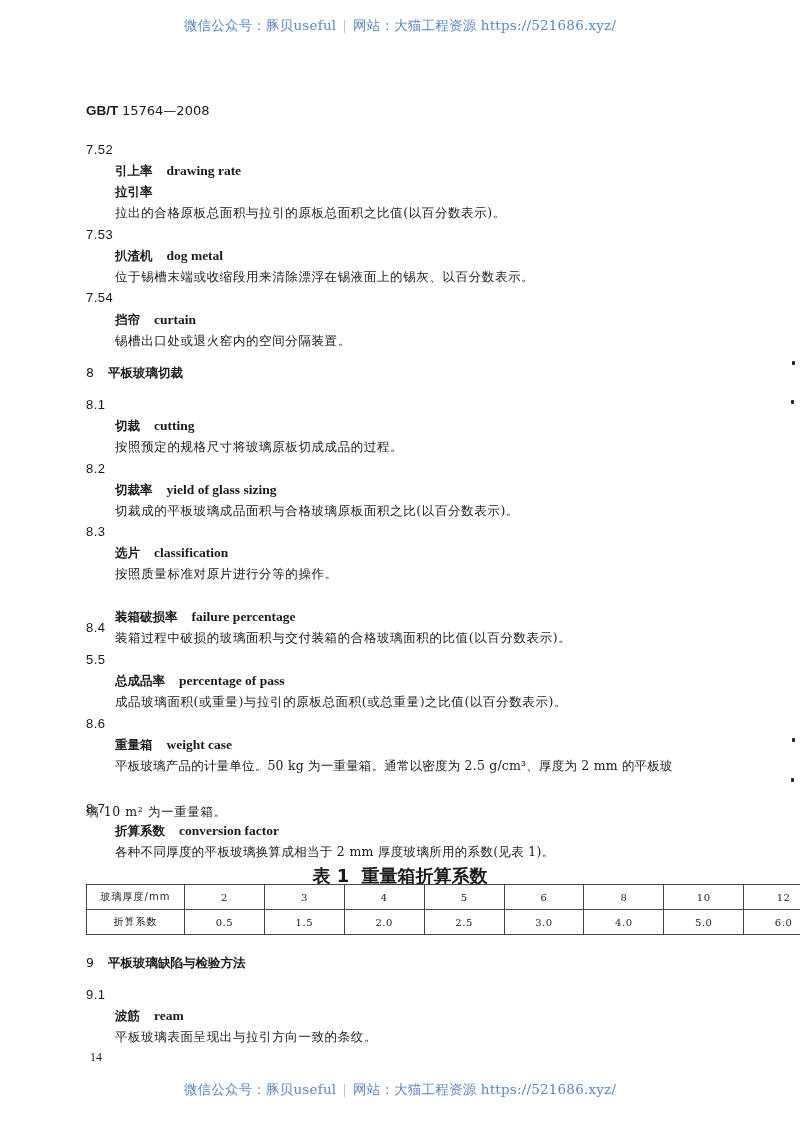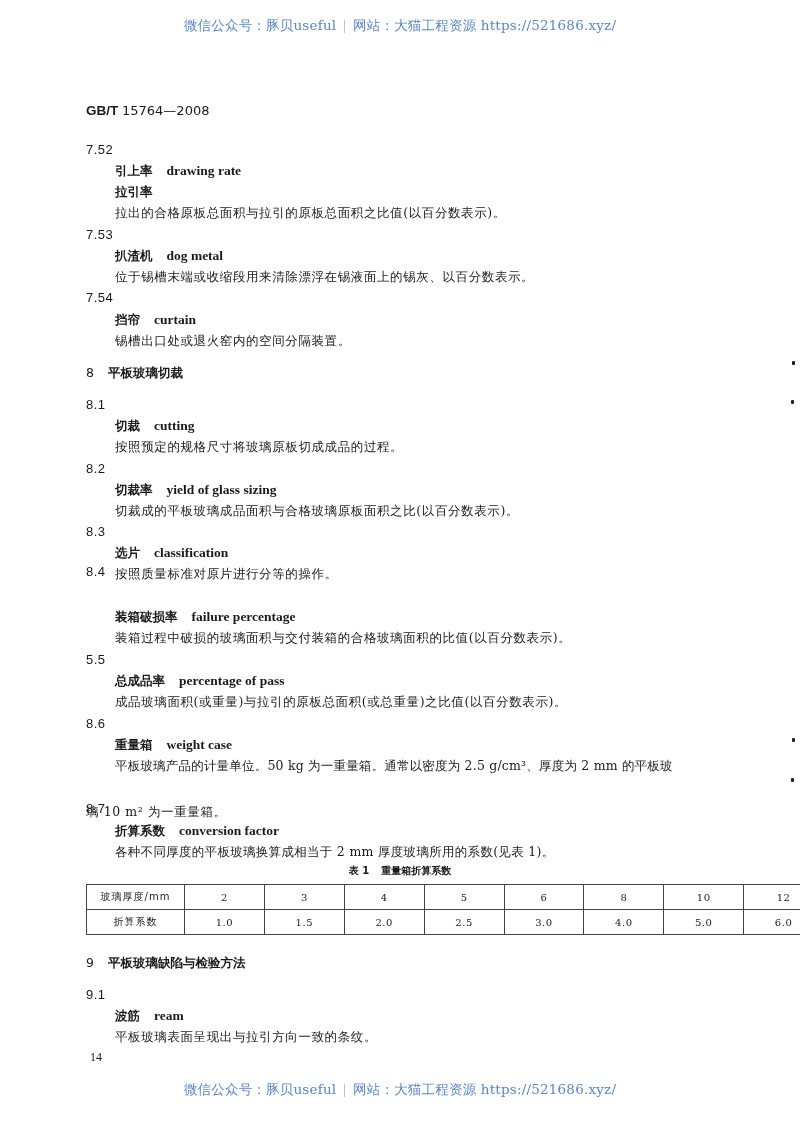--- a/index.html
+++ b/index.html
@@ -26,21 +26,21 @@
     .term { left: 115px; font-weight: bold; font-family: "DejaVu Sans", sans-serif; font-size: 12.5px; }
     .term .en { font-family: "Liberation Serif", serif; font-weight: bold; font-size: 13.5px; margin-left: 14px; }
     .syn { left: 115px; font-weight: bold; font-family: "DejaVu Sans", sans-serif; font-size: 12.5px; }
     .def { left: 115px; font-family: "DejaVu Serif", serif; font-size: 12.5px; letter-spacing: 0.6px; }
     .def-cont { left: 86px; font-family: "DejaVu Serif", serif; font-size: 12.5px; letter-spacing: 0.6px; margin-top: 24px; }
     .section { left: 86px; font-weight: bold; font-family: "DejaVu Sans", sans-serif; font-size: 12.5px; }
     .section .sno { font-weight: normal; margin-right: 14px; }
 
     .table-caption {
       position: absolute; left: 0; width: 800px; top: 864px; text-align: center;
-      font-family: "DejaVu Sans", sans-serif; font-weight: bold; font-size: 10px;
+      font-family: "DejaVu Sans", sans-serif; font-weight: bold; font-size: 18px;
     }
     .table-caption .tno { margin-right: 12px; }
 
     table.factor {
       position: absolute; left: 86px; top: 884px; width: 738px;
       border-collapse: collapse; border: 1.5px solid #222;
       font-family: "DejaVu Serif", serif; font-size: 10px;
     }
     table.factor td {
       border: 1px solid #444; height: 25px; text-align: center; vertical-align: middle;
@@ -98,21 +98,21 @@
   <span>切裁率</span><span class="en">yield of glass sizing</span>
 </div>
 <div class="line def" style="top:503px">切裁成的平板玻璃成品面积与合格玻璃原板面积之比(以百分数表示)。</div>
 
 <div class="line clause-no" style="top:524px">8.3</div>
 <div class="line term" style="top:545px">
   <span>选片</span><span class="en">classification</span>
 </div>
 <div class="line def" style="top:566px">按照质量标准对原片进行分等的操作。</div>
 
-<div class="line clause-no" style="top:564px">8.4</div>
+<div class="line clause-no" style="top:620px">8.4</div>
 <div class="line term" style="top:609px">
   <span>装箱破损率</span><span class="en">failure percentage</span>
 </div>
 <div class="line def" style="top:630px">装箱过程中破损的玻璃面积与交付装箱的合格玻璃面积的比值(以百分数表示)。</div>
 
 <div class="line clause-no" style="top:652px">5.5</div>
 <div class="line term" style="top:673px">
   <span>总成品率</span><span class="en">percentage of pass</span>
 </div>
 <div class="line def" style="top:694px">成品玻璃面积(或重量)与拉引的原板总面积(或总重量)之比值(以百分数表示)。</div>
@@ -141,21 +141,21 @@
     <td>3</td>
     <td>4</td>
     <td>5</td>
     <td>6</td>
     <td>8</td>
     <td>10</td>
     <td>12</td>
   </tr>
   <tr>
     <td class="rh">折算系数</td>
-    <td>1.0</td>
+    <td>0.5</td>
     <td>1.5</td>
     <td>2.0</td>
     <td>2.5</td>
     <td>3.0</td>
     <td>4.0</td>
     <td>5.0</td>
     <td>6.0</td>
   </tr>
 </tbody>
   </table>

